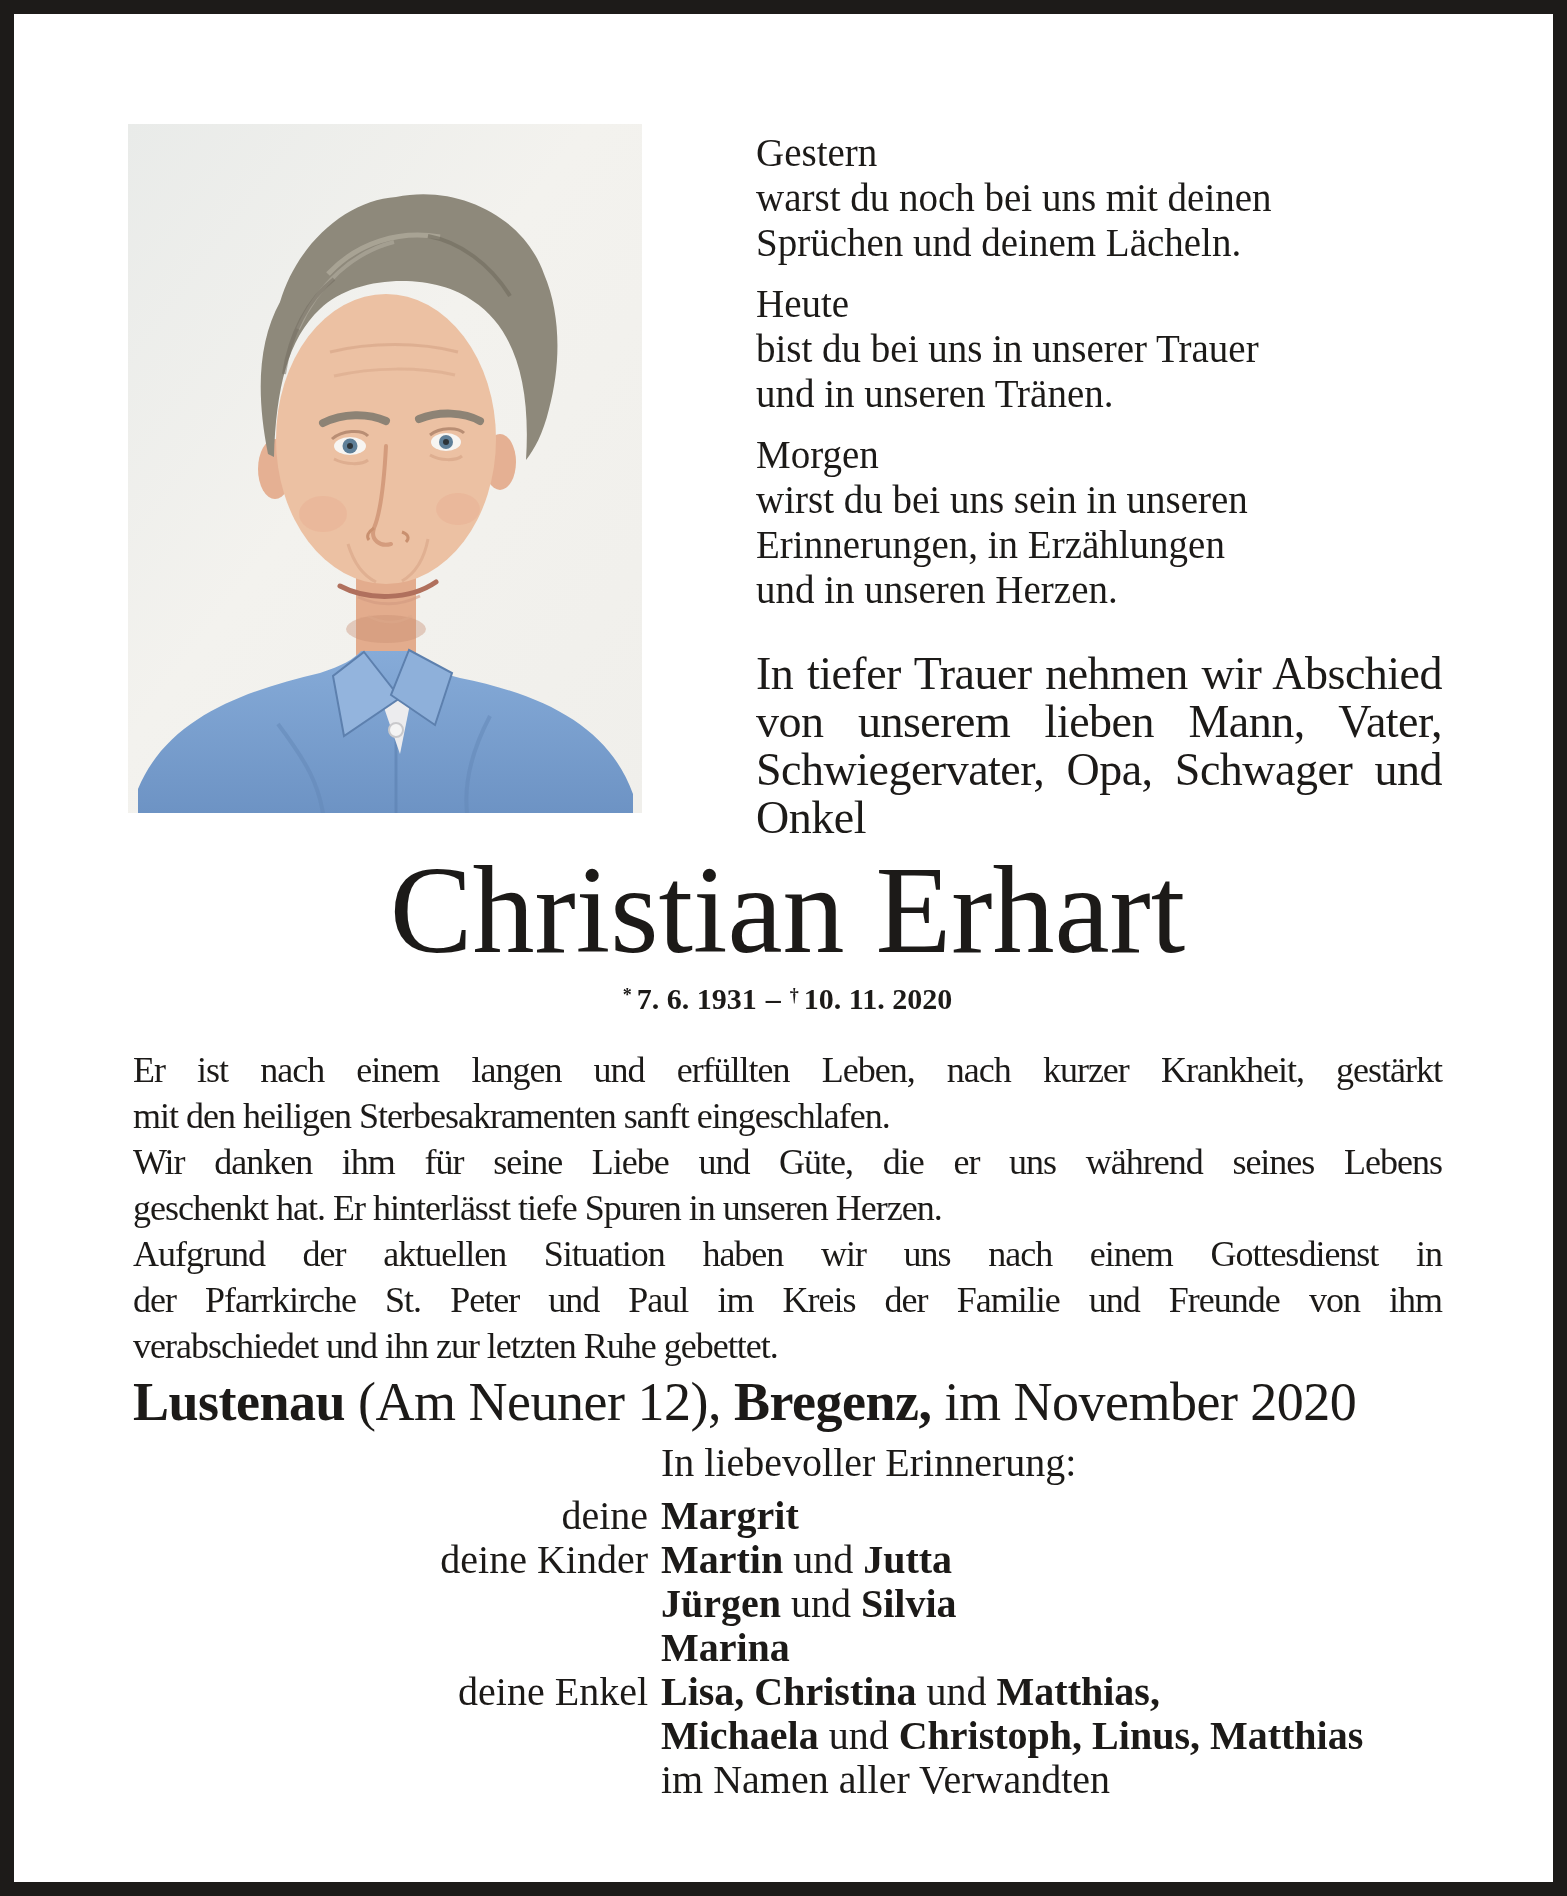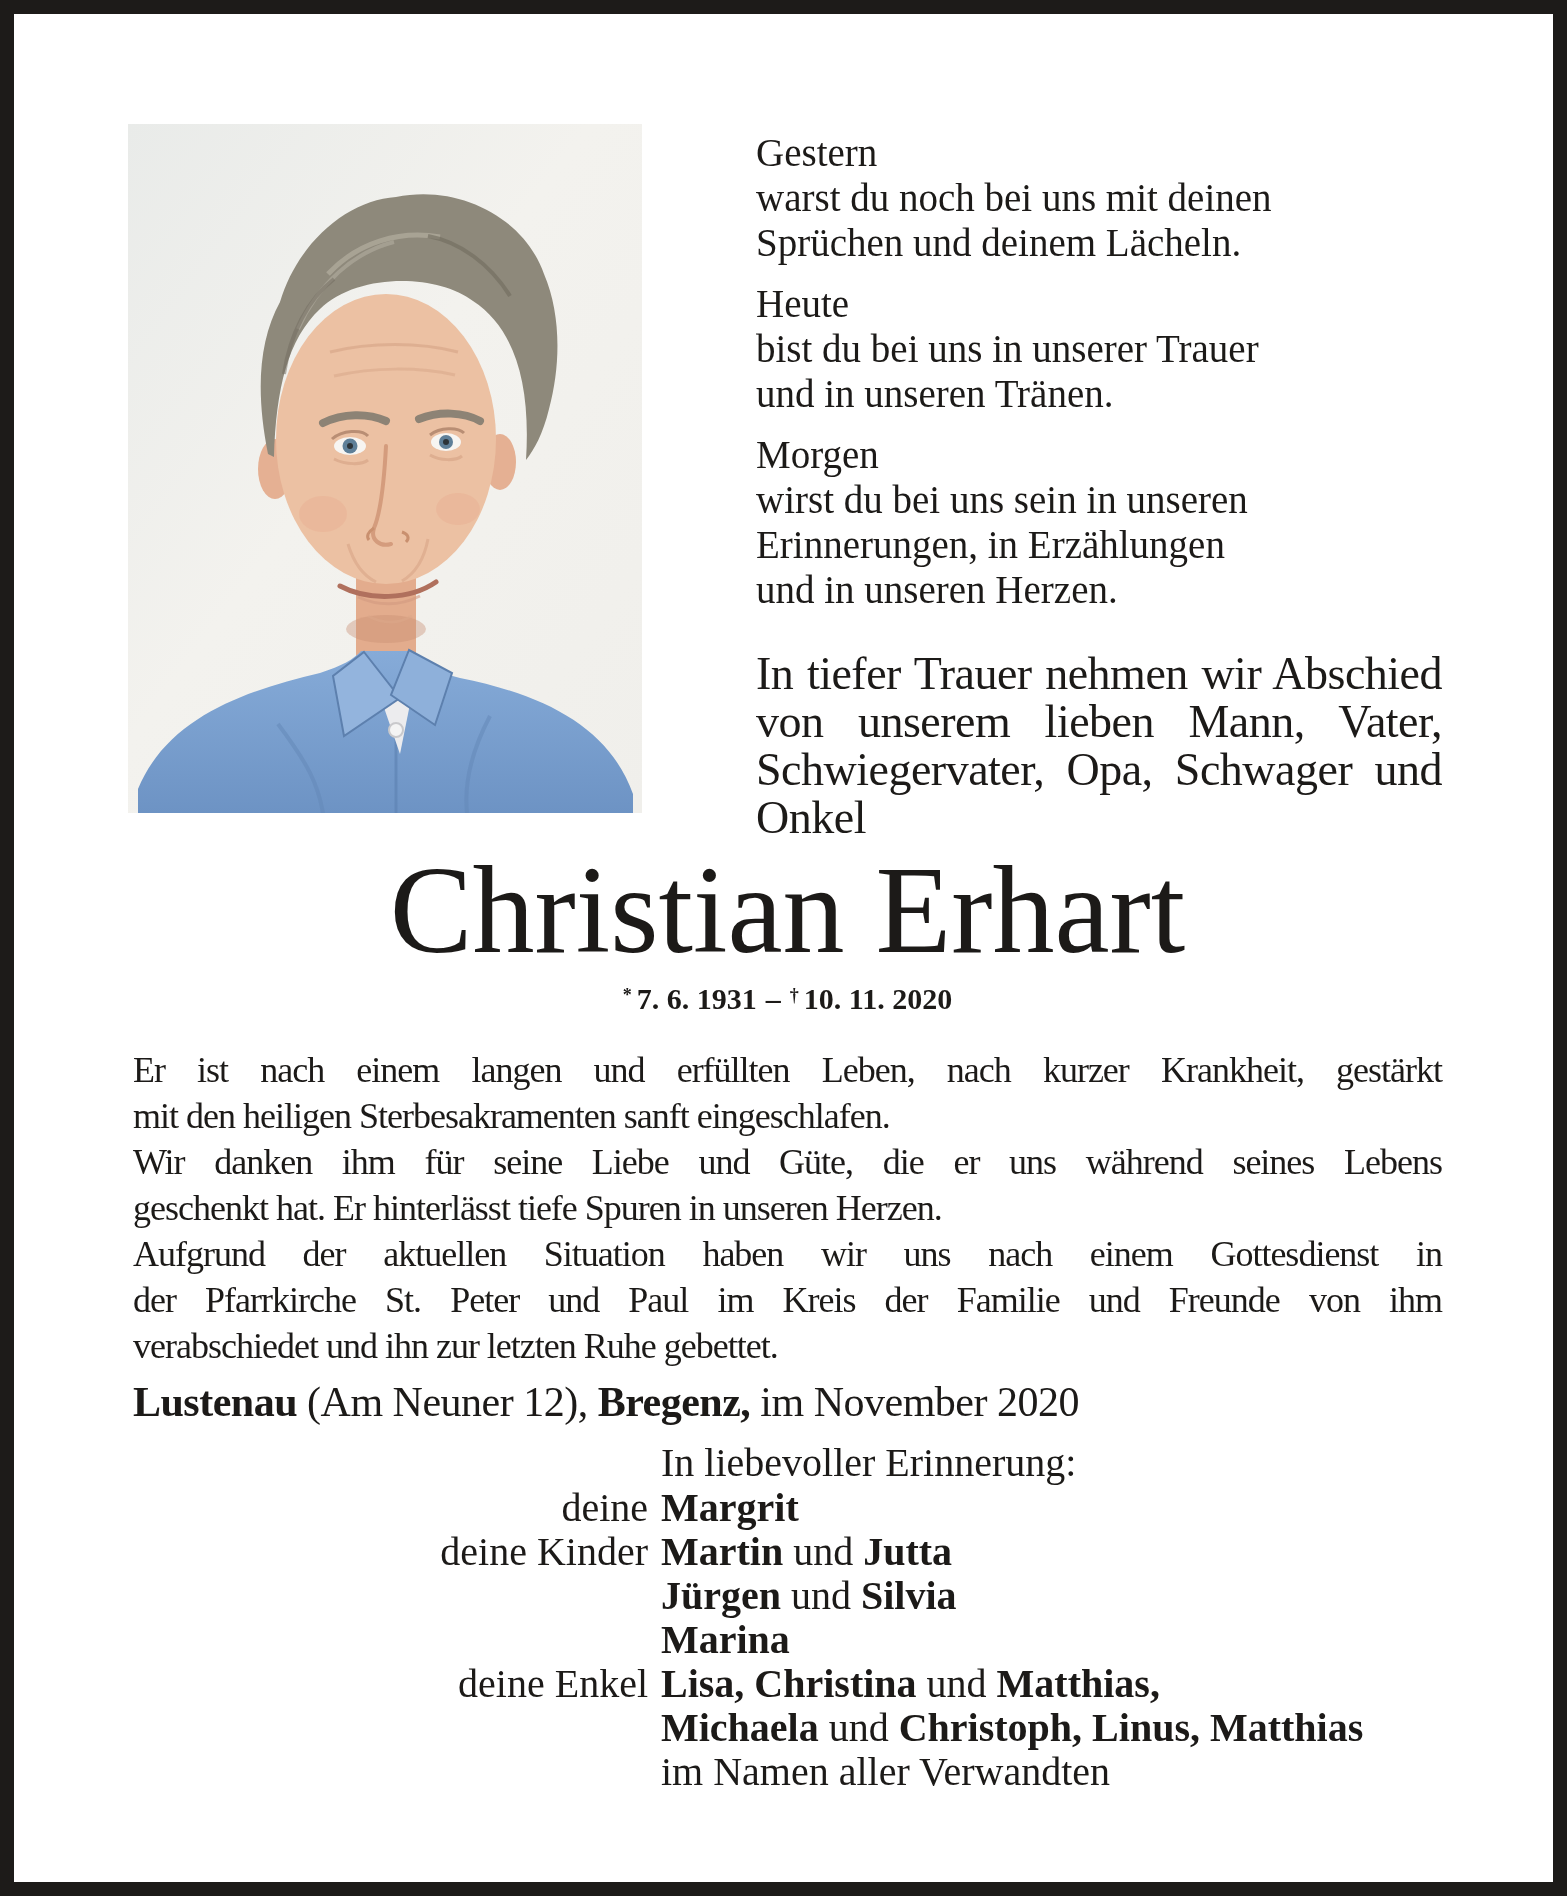--- a/index.html
+++ b/index.html
@@ -40,26 +40,26 @@
   .sym { font-size:0.60em; vertical-align:0.45em; margin-right:5px; }
   .dash { margin:0 9px; }
 
   .body {
     position:absolute; left:133px; top:1047px; width:1309px;
     font-size:36px; line-height:46px; letter-spacing:-1px;
   }
 
   .place {
     position:absolute; left:133px; top:1378px; width:1309px;
-    font-size:42px; line-height:48px; letter-spacing:-0.5px;
+    font-size:54px; line-height:48px; letter-spacing:-0.5px;
   }
   .b { font-weight:bold; }
 
   .memoriam { position:absolute; left:133px; top:1440px; width:1320px; font-size:40px; }
-  .mheader { margin-left:528px; line-height:46px; }
+  .mheader { margin-left:528px; line-height:46px; margin-bottom:8px; }
   .mrow { line-height:44px; white-space:nowrap; }
   .mlabel {
     display:inline-block; width:528px; box-sizing:border-box;
     padding-right:13px; text-align:right;
   }
 </style>
 </head>
 <body>
 
 <div id="doc">

